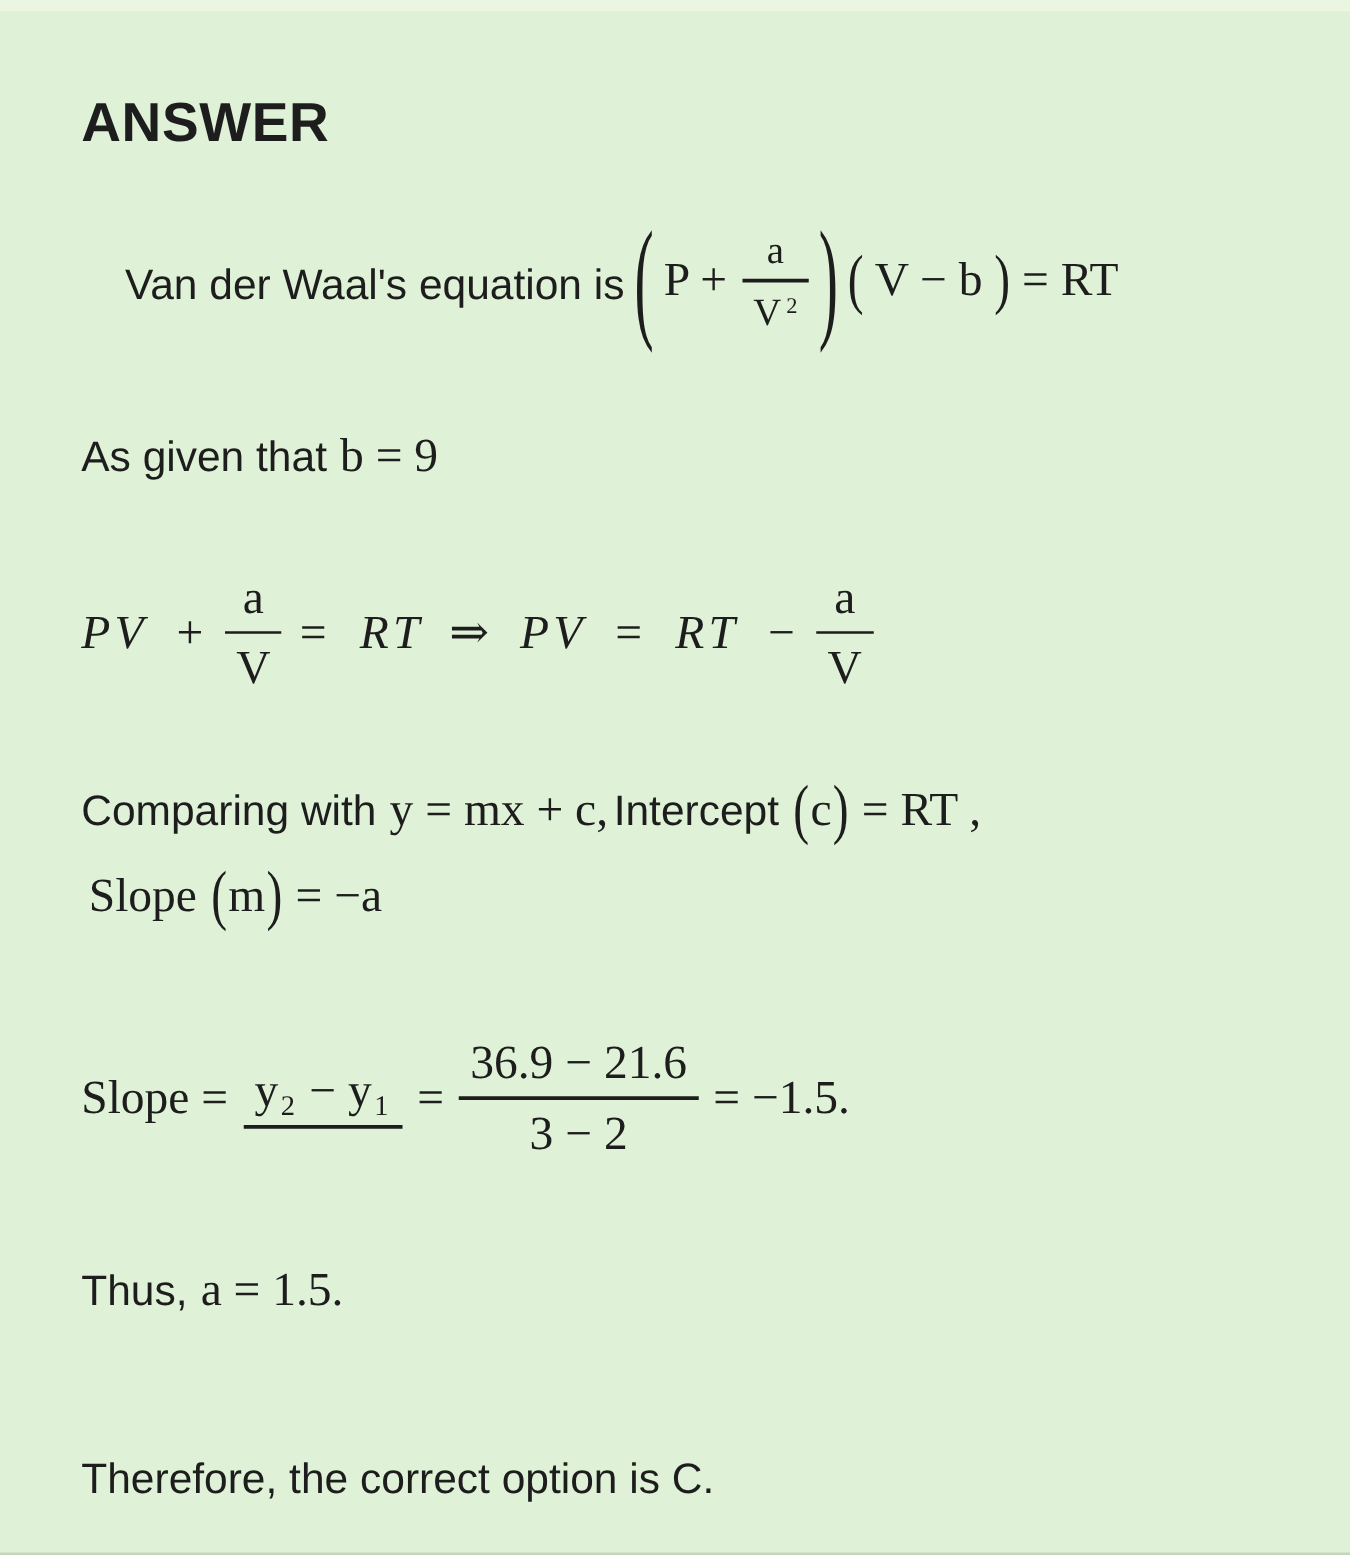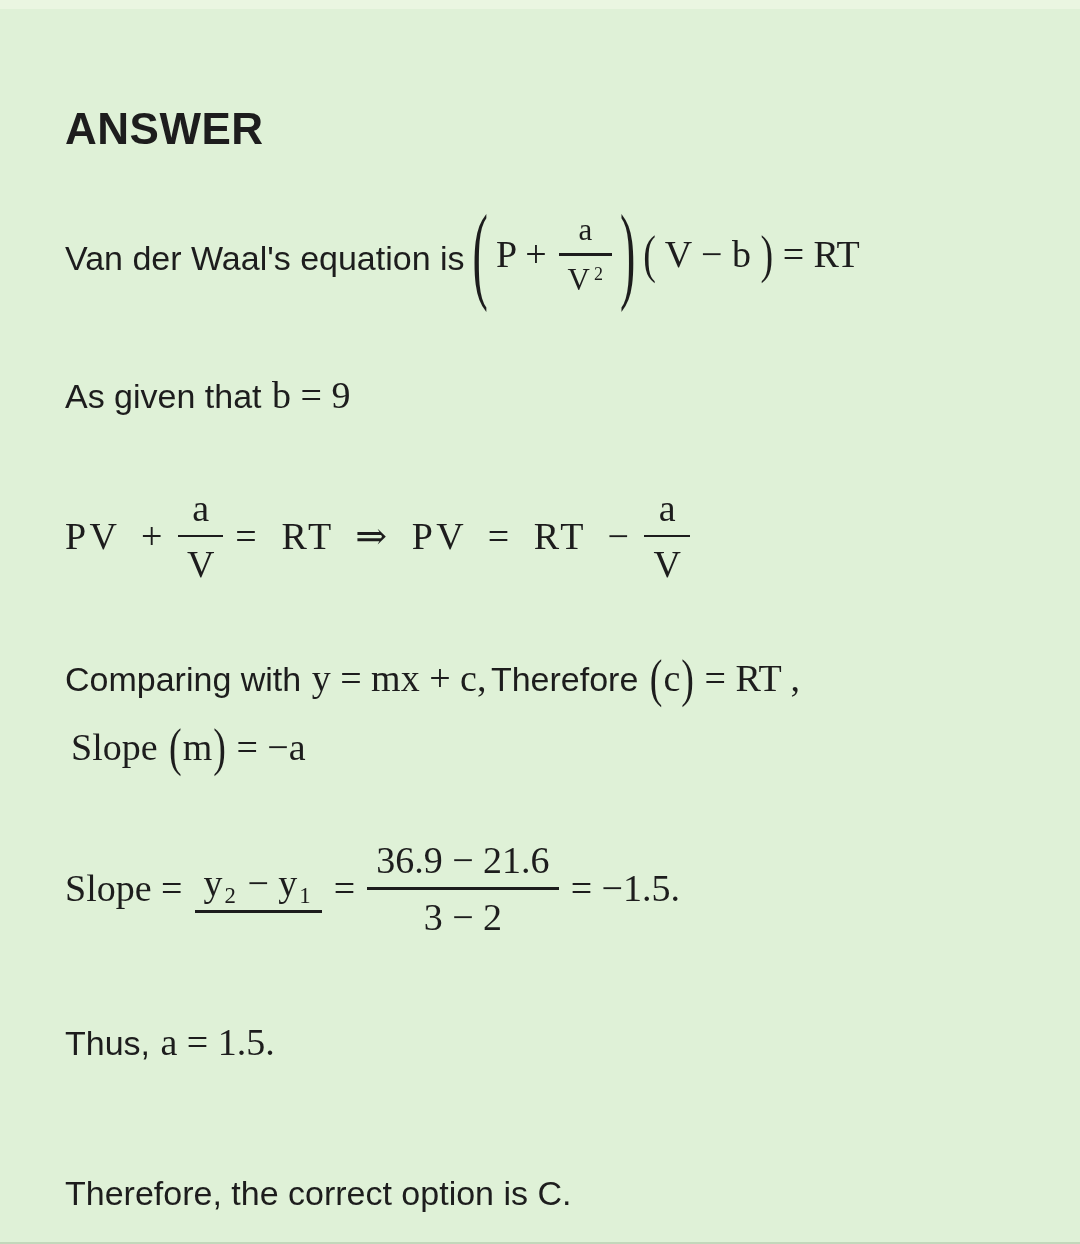--- a/index.html
+++ b/index.html
@@ -16,21 +16,21 @@
   .top-strip {
     position: absolute; top: 0; left: 0; right: 0;
     height: 9px;
     background: var(--top_strip, #eaf6e1);
   }
   .bottom-strip {
     position: absolute; bottom: 0; left: 0; right: 0;
     height: 2px;
     background: var(--bottom_edge, #c3d7bb);
   }
-  .content { padding: 104px 40px 0 65px; }
+  .content { padding: 74px 40px 0 65px; }
 
   .answer-title {
     margin: 0;
     font-family: "Liberation Sans", sans-serif;
     font-weight: 700;
     font-size: 44px;
     line-height: 50px;
     letter-spacing: 0.5px;
   }
 
@@ -40,20 +40,21 @@
     line-height: 44px;
   }
   .math {
     font-family: "Liberation Serif", "DejaVu Serif", serif;
     font-size: 38px;
     line-height: 44px;
   }
   .math-spread {
     letter-spacing: 0.09em;
     word-spacing: 0.22em;
+    font-style: italic;
   }
 
   
   .mathrow {
     display: flex;
     align-items: center;
     column-gap: 12px;
   }
   
   .textrow { display: block; white-space: nowrap; }
@@ -96,26 +97,26 @@
   }
   sub.vsub {
     font-size: 0.6em;
     line-height: 0;
     vertical-align: -0.3em;
     margin: 0 2px 0 2px;
   }
 
   .nudge-down { position: relative; top: 4px; }
 
-  .mt-row1 { margin-top: 60px; }
+  .mt-row1 { margin-top: 60px; margin-left: 35px; }
   .mt-row2 { margin-top: 78px; }
   .mt-row3 { margin-top: 71px; }
   .mt-row4 { margin-top: 73px; }
   .mt-row5 { margin-top: 24px; }
-  .mt-row6 { margin-top: 72px; }
+  .mt-row6 { margin-top: 92px; }
   .mt-row7 { margin-top: 84px; }
   .mt-row8 { margin-top: 106px; }
 </style>
 </head>
 <body>
 
 <div class="top-strip"></div>
 
 <div class="content">
 
@@ -150,21 +151,21 @@
     <span class="frac frac-large">
       <span class="num">a</span>
       <span class="bar"></span>
       <span class="den">V</span>
     </span>
   </div>
 
   <div class="textrow mt-row4">
     <span class="sans">Comparing with</span>
     <span class="math">y = mx + c,</span>
-    <span class="sans">Therefore</span>
+    <span class="sans">Intercept</span>
     <span class="math"><span class="tallparen">(</span><span>c</span><span class="tallparen">)</span> <span>= RT ,</span></span>
   </div>
 
   <div class="textrow mt-row5">
     <span class="math">Slope</span>
     <span class="math"><span class="tallparen">(</span><span>m</span><span class="tallparen">)</span> <span>= −a</span></span>
   </div>
 
   <div class="mathrow mt-row6">
     <span class="math">Slope =</span>

